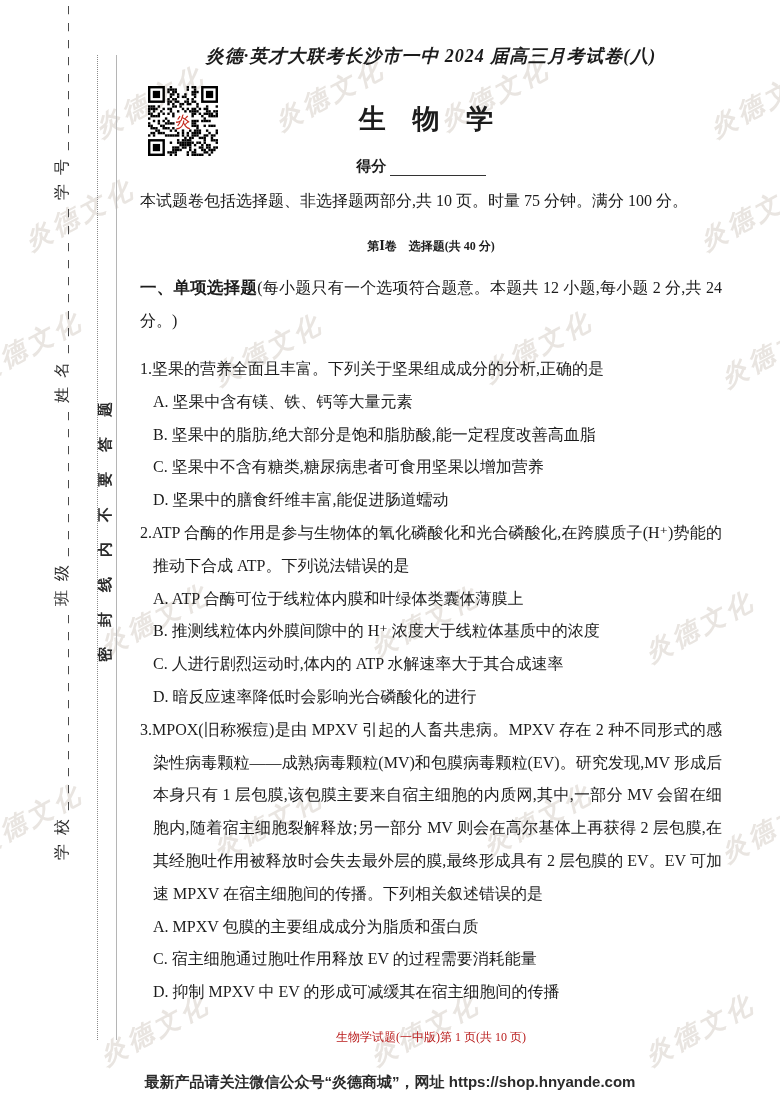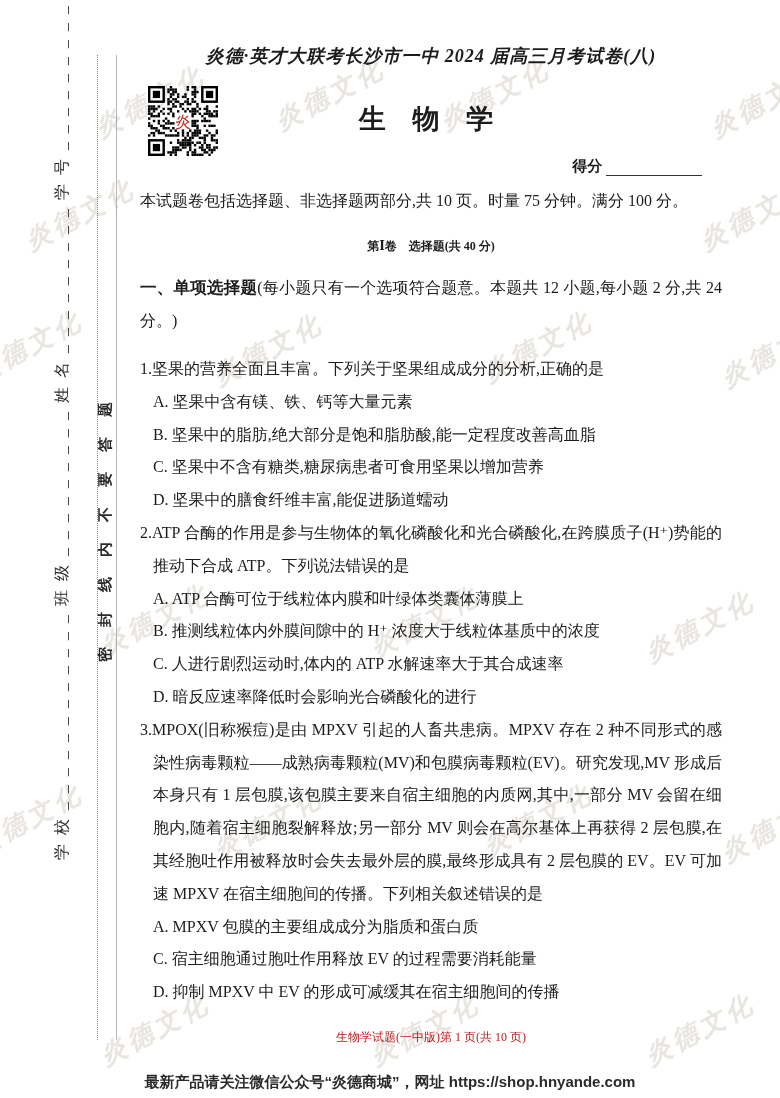--- a/index.html
+++ b/index.html
@@ -41,21 +41,21 @@
   .content{position:relative; margin-left:140px; width:582px;}
   .header-title{
     padding-top:44px; text-align:center; font-weight:700; font-size:18px;
     letter-spacing:1px; font-style:italic;
   }
   .qr{position:absolute; left:8px; top:86px; width:70px; height:70px;}
   .subject-title{
     margin-top:33px; text-align:center; font-weight:700; font-size:27px;
     letter-spacing:10px;
   }
-  .score-row{margin-top:20px; text-align:right; font-size:15px; font-weight:700; padding-right:20px;}
+  .score-row{margin-top:20px; text-align:center; font-size:15px; font-weight:700; padding-right:20px;}
   .score-line{display:inline-block; width:96px; border-bottom:1px solid #333; height:14px; vertical-align:bottom;}
   .intro{margin:12px 0 0 0; font-size:16px; line-height:26px;}
   .section-title{margin-top:24px; text-align:center; font-weight:700; font-size:12px;}
   .part-heading{font-size:16px; line-height:33px; text-align:justify;}
   .part-heading b{font-size:16.5px;}
   #questions{margin-top:3px;}
   .q-stem{
     font-size:16px; line-height:32.8px; text-align:justify;
     padding-left:13px; text-indent:-13px; margin:0;
   }

